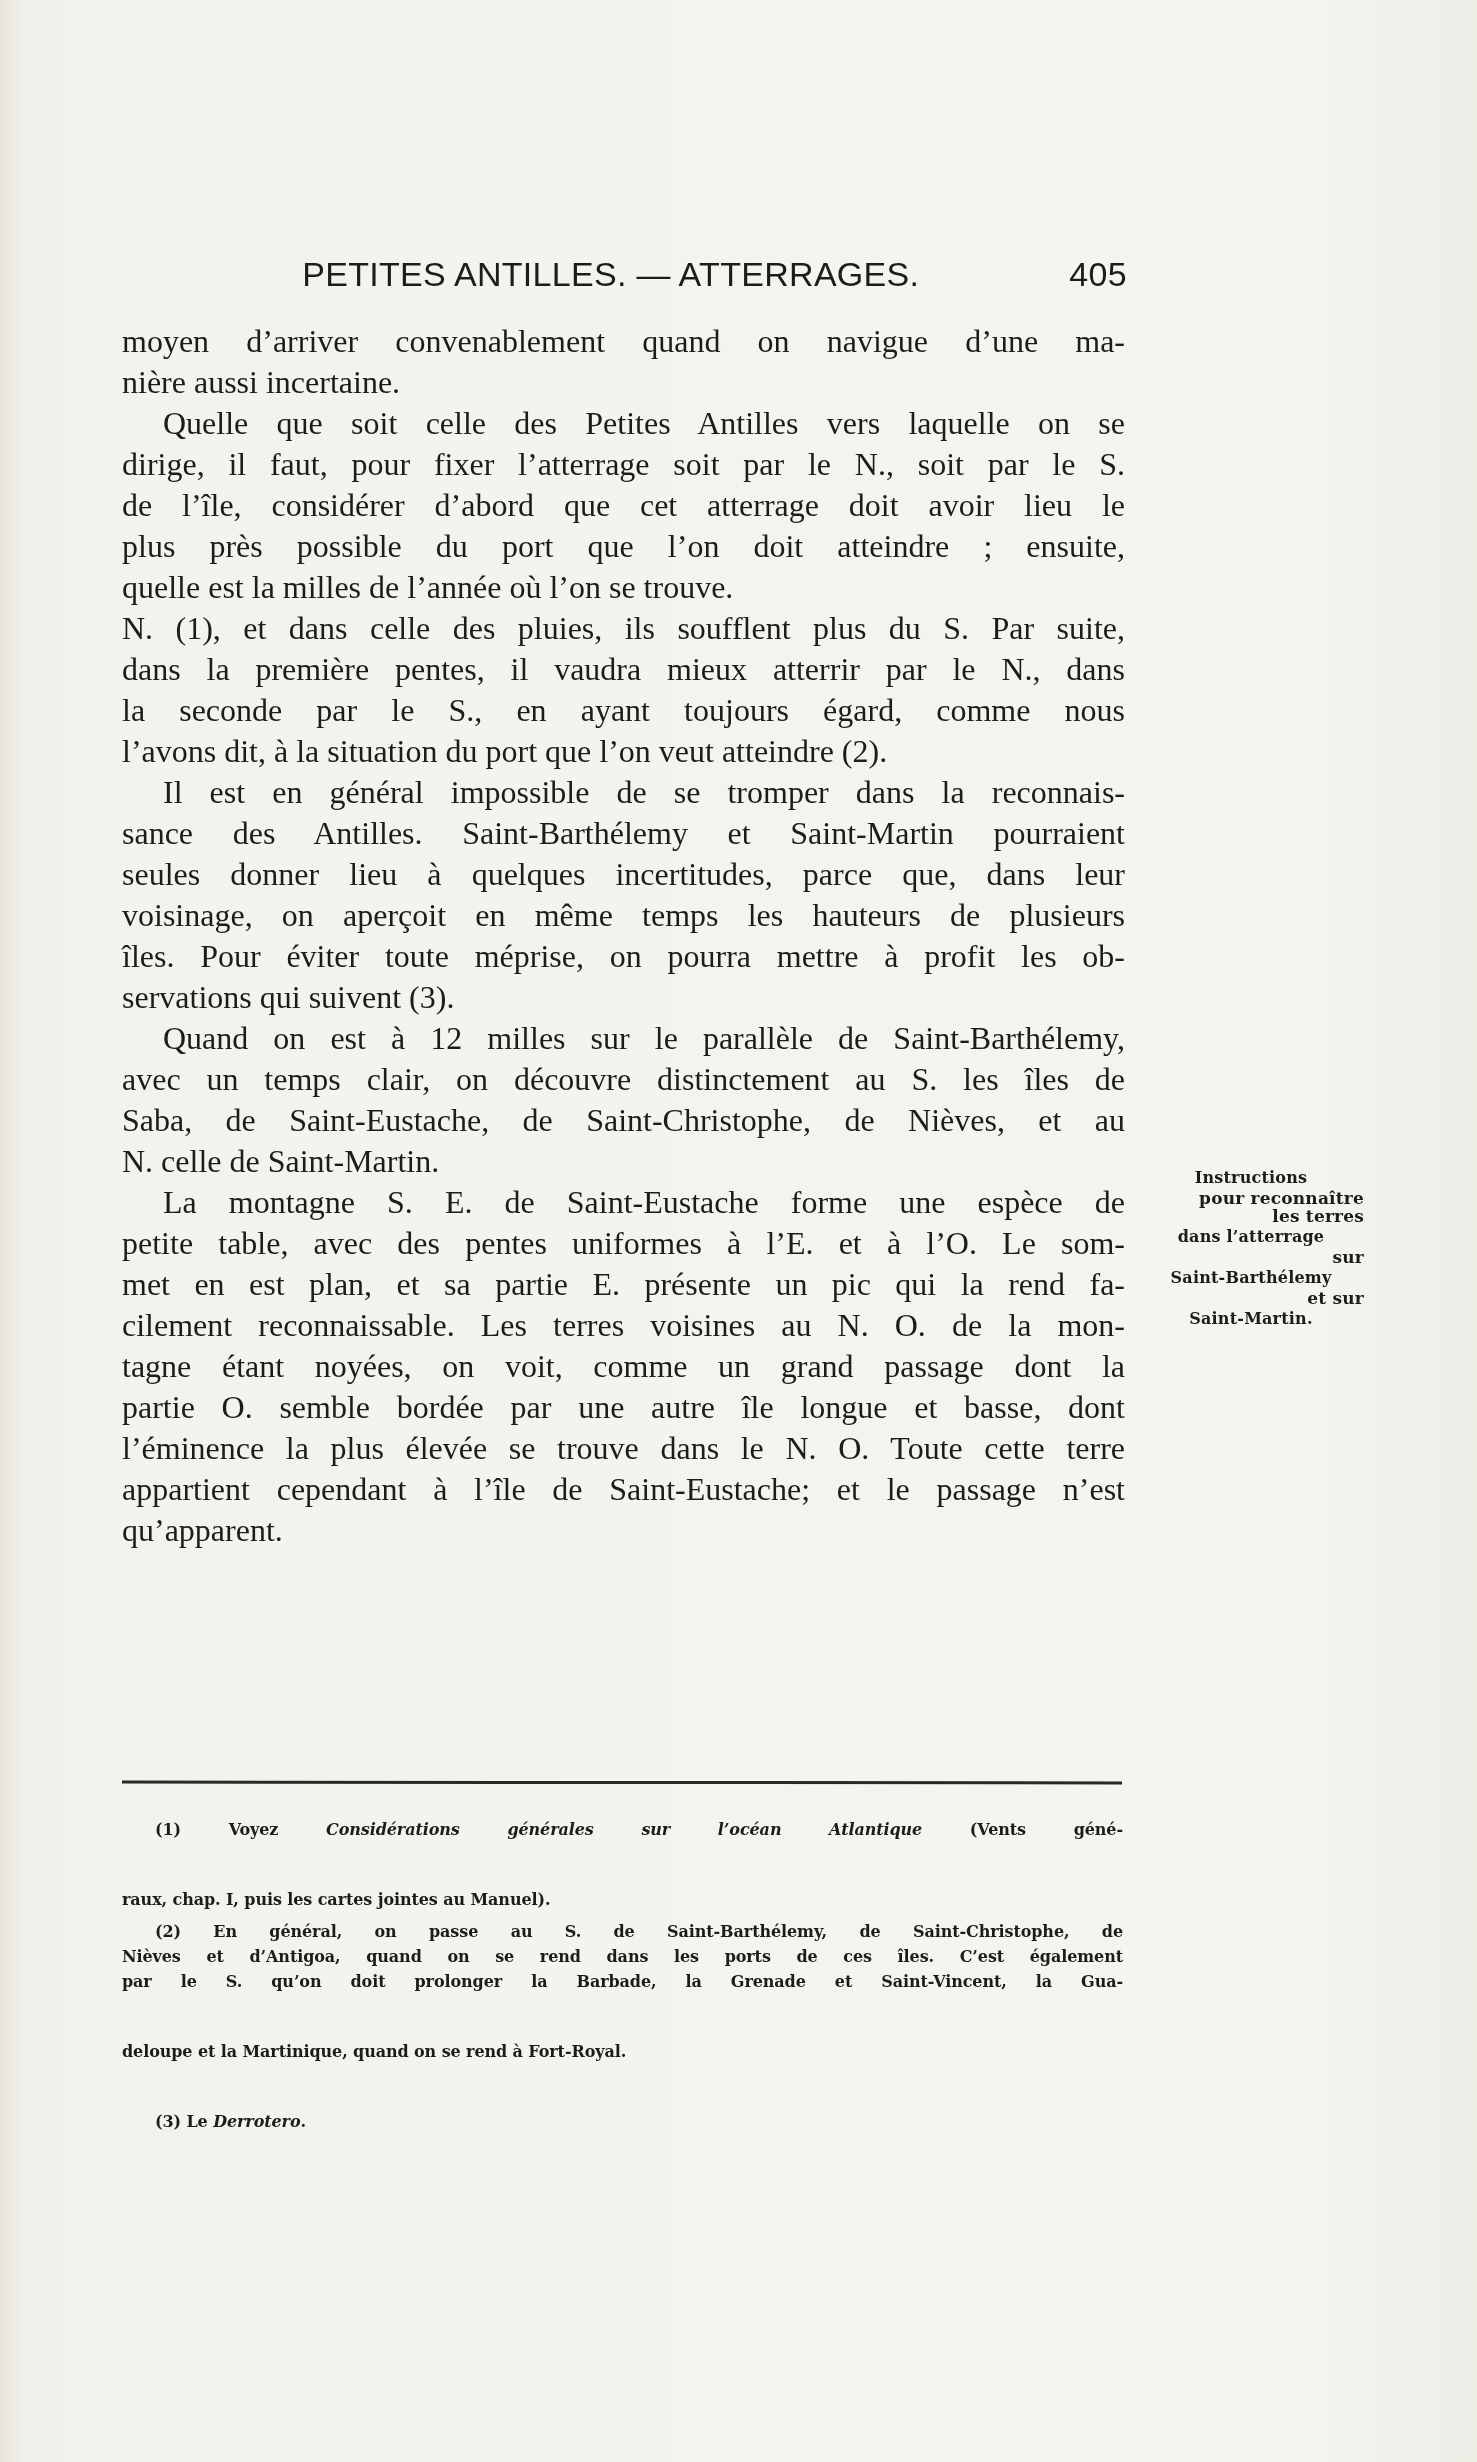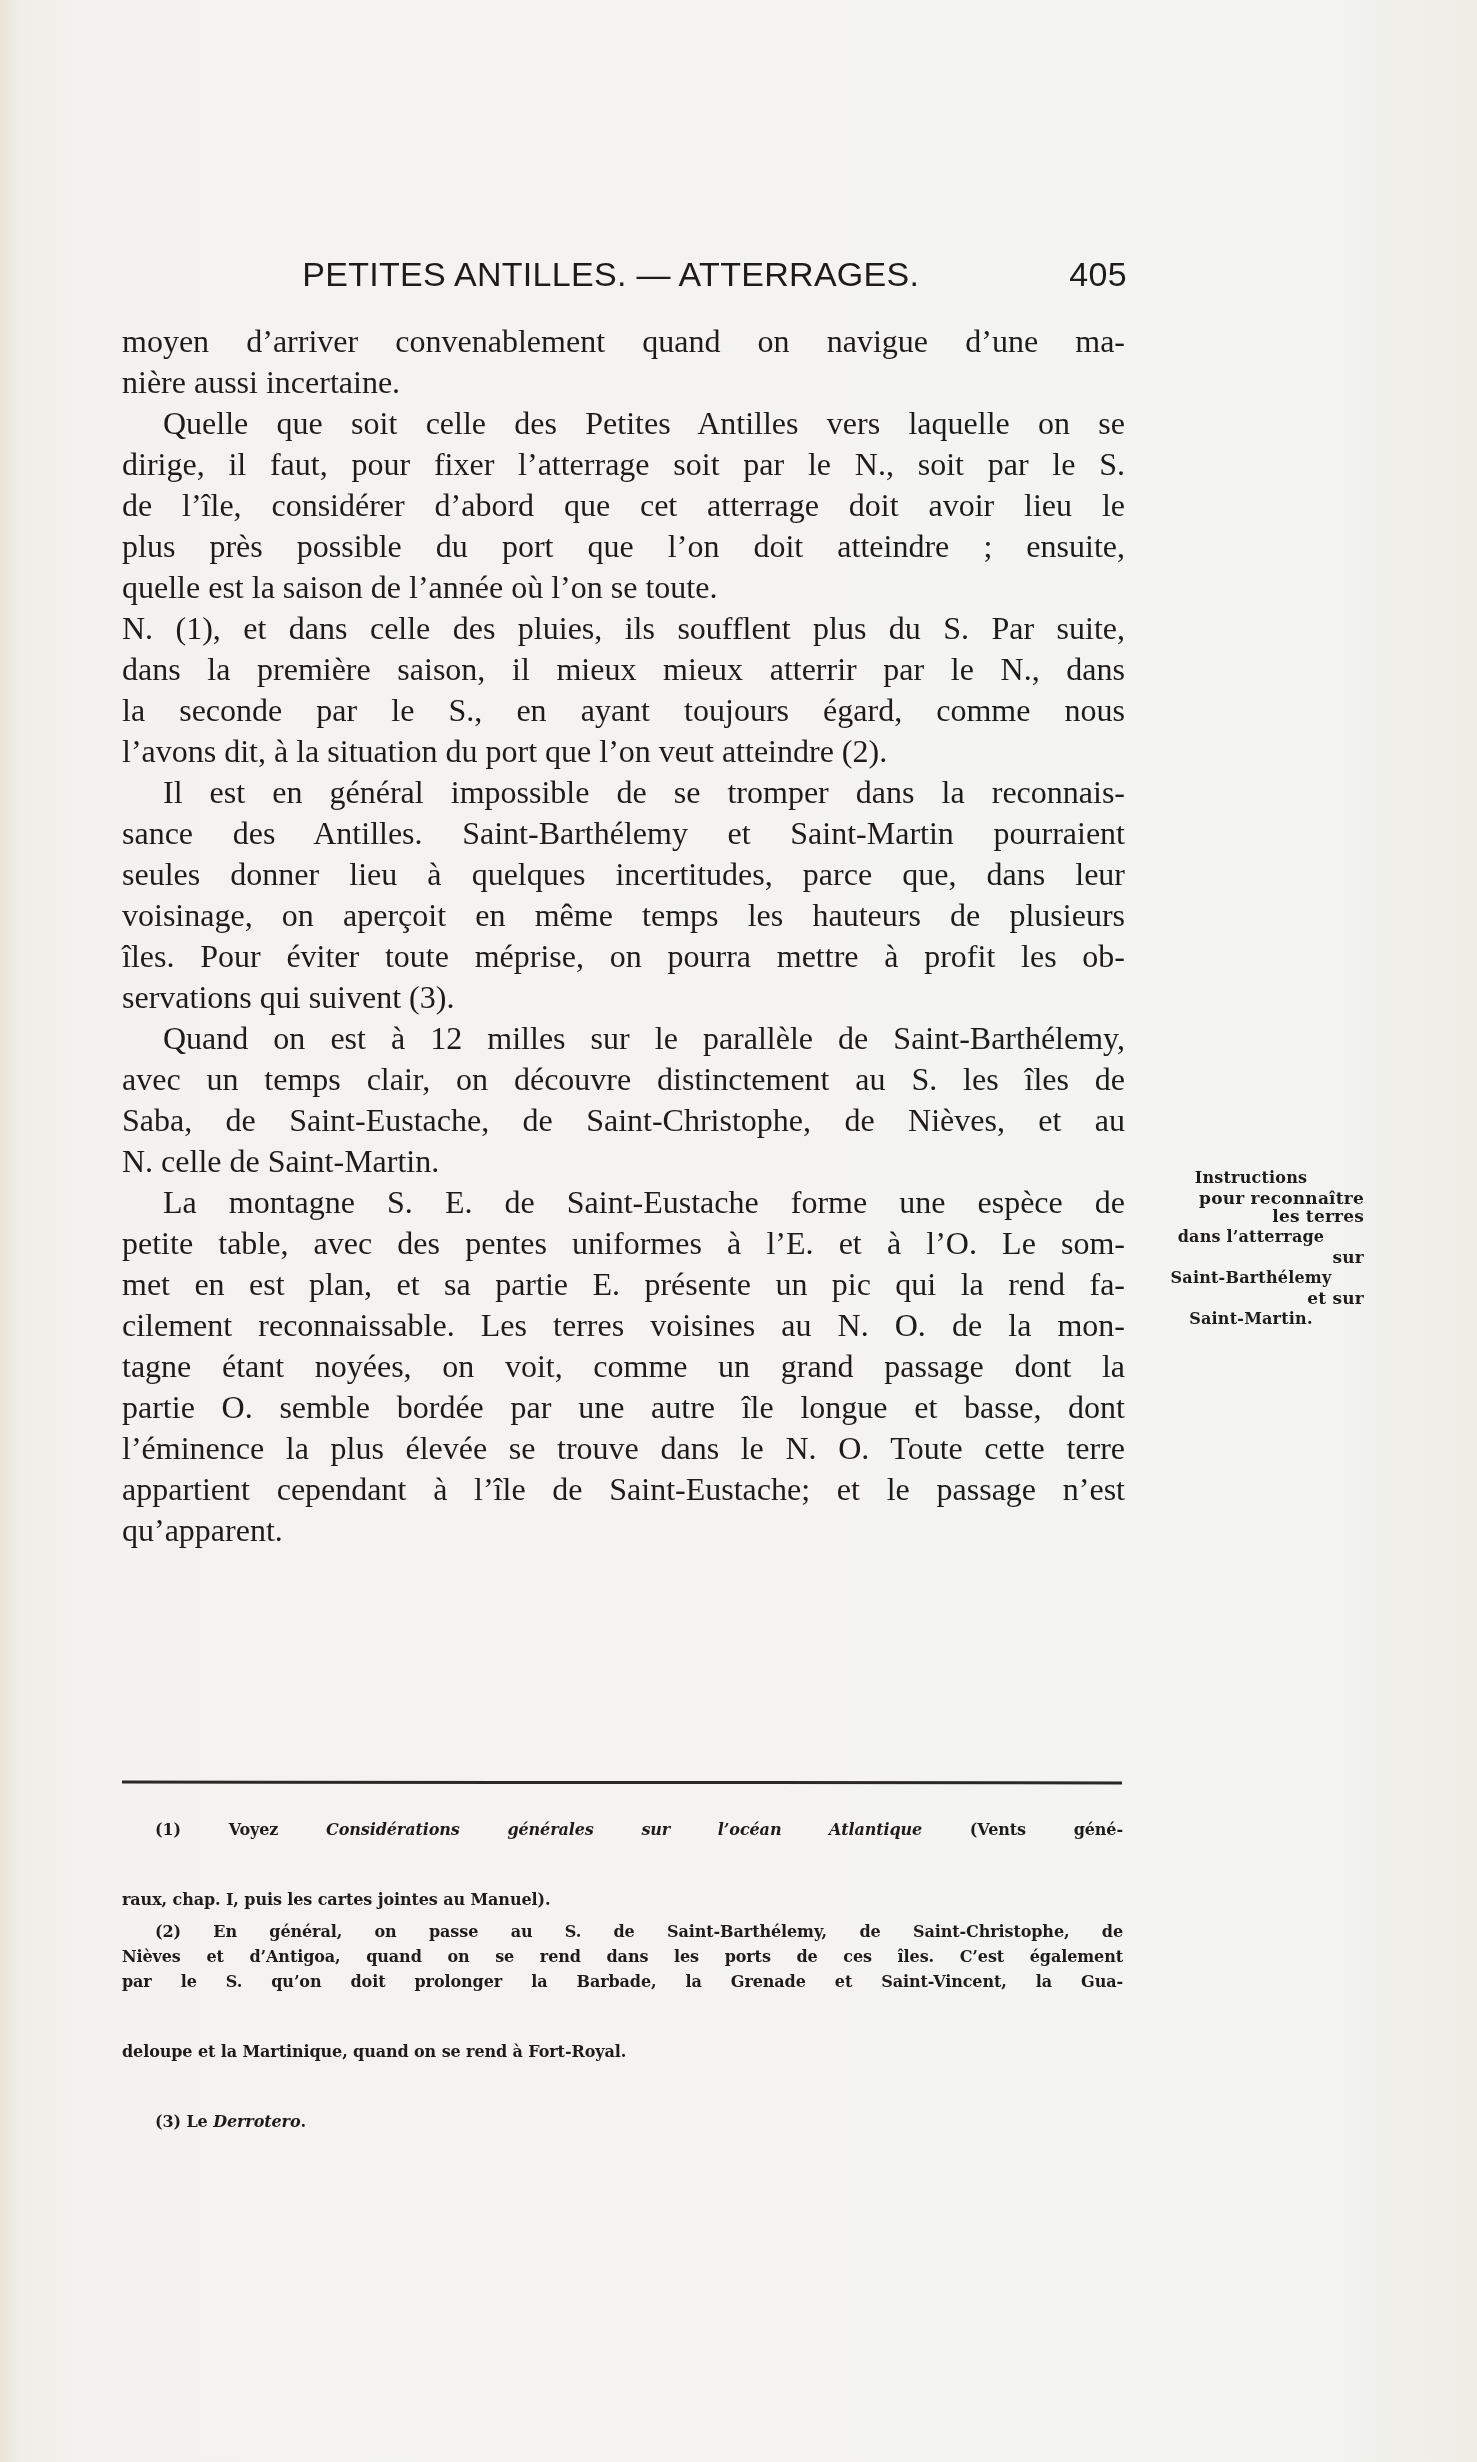--- a/index.html
+++ b/index.html
@@ -60,26 +60,26 @@
   <p class="cont">
     <span class="line">moyen d’arriver convenablement quand on navigue d’une ma-</span>
     <span class="line last">nière aussi incertaine.</span>
   </p>
 
   <p class="cont">
     <span class="line" style="padding-left:41px">Quelle que soit celle des Petites Antilles vers laquelle on se</span>
     <span class="line">dirige, il faut, pour fixer l’atterrage soit par le N., soit par le S.</span>
     <span class="line">de l’île, considérer d’abord que cet atterrage doit avoir lieu le</span>
     <span class="line">plus près possible du port que l’on doit atteindre ; ensuite,</span>
-    <span class="line last">quelle est la saison de l’année où l’on se toute.</span>
+    <span class="line last">quelle est la milles de l’année où l’on se trouve.</span>
   </p>
 
   <p class="cont">
     <span class="line">N. (1), et dans celle des pluies, ils soufflent plus du S. Par suite,</span>
-    <span class="line">dans la première saison, il mieux mieux atterrir par le N., dans</span>
+    <span class="line">dans la première pentes, il vaudra mieux atterrir par le N., dans</span>
     <span class="line">la seconde par le S., en ayant toujours égard, comme nous</span>
     <span class="line last">l’avons dit, à la situation du port que l’on veut atteindre (2).</span>
   </p>
 
   <p class="cont">
     <span class="line" style="padding-left:41px">Il est en général impossible de se tromper dans la reconnais-</span>
     <span class="line">sance des Antilles. Saint-Barthélemy et Saint-Martin pourraient</span>
     <span class="line">seules donner lieu à quelques incertitudes, parce que, dans leur</span>
     <span class="line">voisinage, on aperçoit en même temps les hauteurs de plusieurs</span>
     <span class="line">îles. Pour éviter toute méprise, on pourra mettre à profit les ob-</span>

